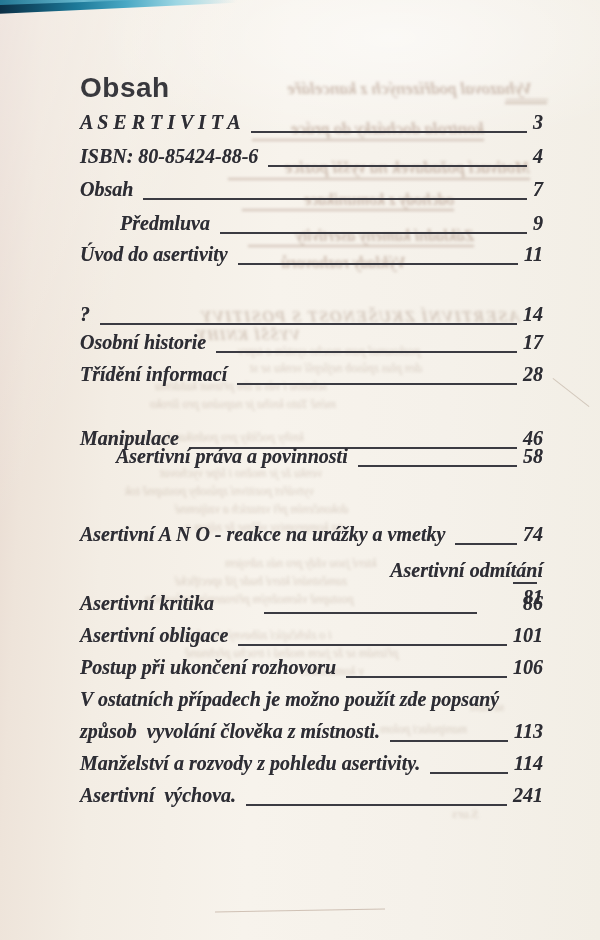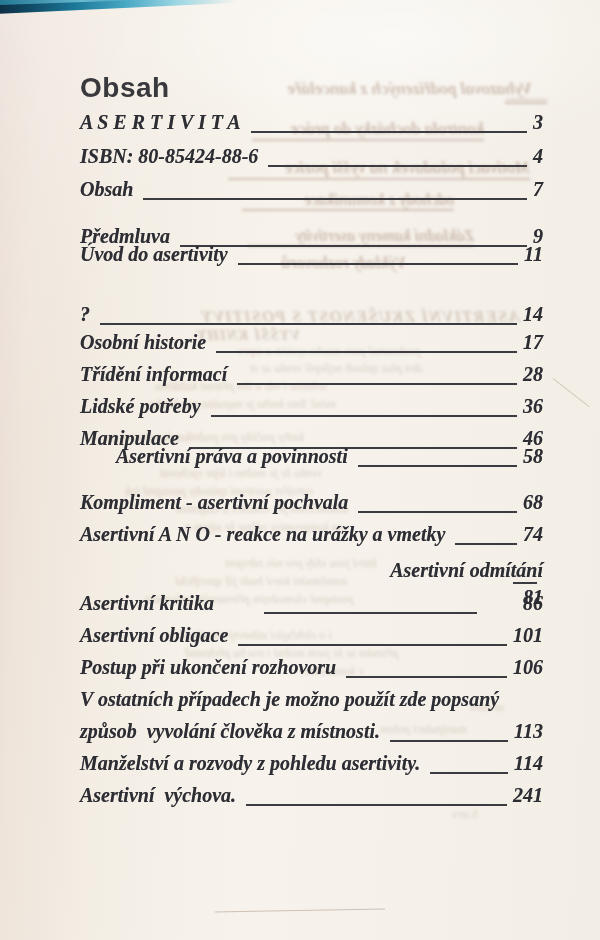--- a/index.html
+++ b/index.html
@@ -102,21 +102,21 @@
       <div class="row" style="top: 143px;">
         <span class="row-label">ISBN: 80-85424-88-6</span>
         <span class="row-fill"></span>
         <span class="row-page">4</span>
       </div>
       <div class="row" style="top: 176px;">
         <span class="row-label">Obsah</span>
         <span class="row-fill"></span>
         <span class="row-page">7</span>
       </div>
-      <div class="row" style="top: 223px;">
+      <div class="row" style="top: 210px; margin-left: 40px;">
         <span class="row-label">Předmluva</span>
         <span class="row-fill"></span>
         <span class="row-page">9</span>
       </div>
       <div class="row" style="top: 241px;">
         <span class="row-label">Úvod do asertivity</span>
         <span class="row-fill"></span>
         <span class="row-page">11</span>
       </div>
       <div class="row" style="top: 301px;">
@@ -127,39 +127,29 @@
       <div class="row" style="top: 329px;">
         <span class="row-label">Osobní historie</span>
         <span class="row-fill"></span>
         <span class="row-page">17</span>
       </div>
       <div class="row" style="top: 361px;">
         <span class="row-label">Třídění informací</span>
         <span class="row-fill"></span>
         <span class="row-page">28</span>
       </div>
-      <div class="row" style="top: 393px;">
-        <span class="row-label">Lidské potřeby</span>
-        <span class="row-fill"></span>
-        <span class="row-page">36</span>
-      </div>
       <div class="row" style="top: 425px;">
         <span class="row-label">Manipulace</span>
         <span class="row-fill"></span>
         <span class="row-page">46</span>
       </div>
       <div class="row" style="top: 443px; margin-left: 36px;">
         <span class="row-label">Asertivní práva a povinnosti</span>
         <span class="row-fill"></span>
         <span class="row-page">58</span>
-      </div>
-      <div class="row" style="top: 489px;">
-        <span class="row-label">Kompliment - asertivní pochvala</span>
-        <span class="row-fill"></span>
-        <span class="row-page">68</span>
       </div>
       <div class="row" style="top: 521px;">
         <span class="row-label">Asertivní A N O - reakce na urážky a vmetky</span>
         <span class="row-fill"></span>
         <span class="row-page">74</span>
       </div>
       <div class="row" style="top: 558px; flex-direction: column;">
         <span class="row-label">Asertivní odmítání</span>
         <span class="row-fill"></span>
         <span class="row-page">81</span>

